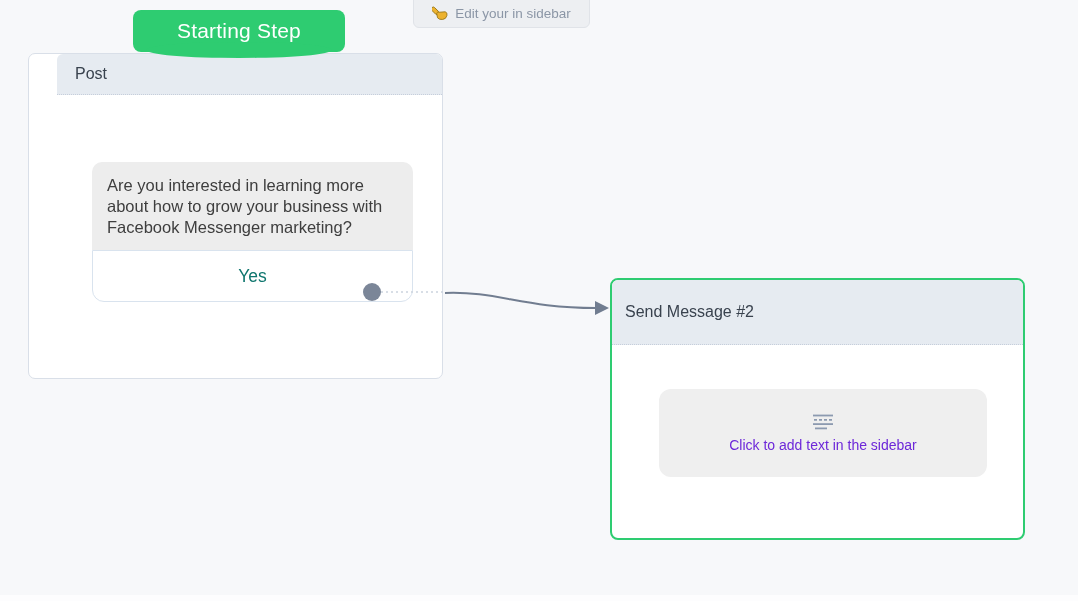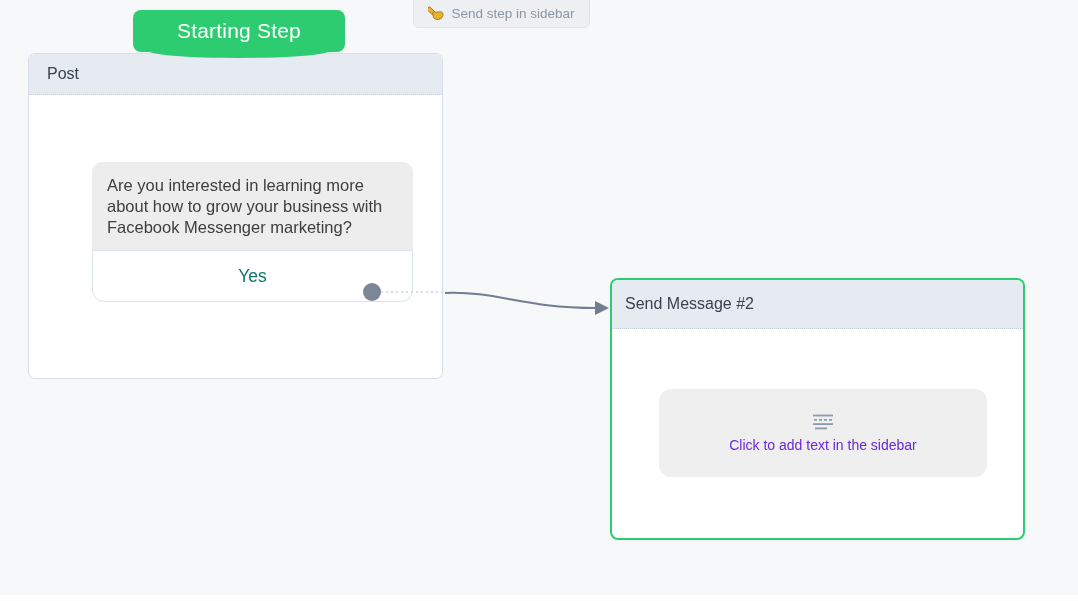--- a/index.html
+++ b/index.html
@@ -34,24 +34,24 @@
   
   .card {
     position:absolute; background:#ffffff; box-sizing:border-box;
     border:1px solid #d9dfe8; border-radius:7px; z-index:2;
   }
   .card-header {
     height:40px; background:#e6ebf1; border-bottom:1px dotted #c6cedb;
     border-radius:6px 6px 0 0; display:flex; align-items:center;
     padding:0 18px; font-size:16px; color:#39424e;
   }
-  .post-card  { left:28px;  top:53px;  width:415px; height:326px; }
+  .post-card  { left:28px;  top:53px;  width:415px; height:326px;padding-left:28px; }
   .send-card  { left:610px; top:278px; width:415px; height:262px;
                 border:2px solid #2ecc71; border-radius:8px; }
-  .send-card .card-header { padding:4px 13px; border-radius:6px 6px 0 0;text-align:center; }
+  .send-card .card-header { padding:12px 13px; border-radius:6px 6px 0 0;text-align:center; }
 
   
   .bubble { position:absolute; left:47px; top:108px; width:321px;margin-left:16px; }
   .bubble-text {
     background:#ededed; border-radius:10px 10px 0 0;
     padding:13px 15px 12px 15px; font-size:16.5px; line-height:21px; color:#3e3e3e;
   }
   .bubble-btn {
     position:relative; background:#ffffff; border:1px solid #d9e3ee;
     border-radius:0 0 12px 12px; height:52px; box-sizing:border-box;
@@ -81,21 +81,21 @@
     <span>Starting Step</span>
   </div>
 
   <div class="tooltip">
     <svg width="17" height="17" viewBox="0 0 20 20">
       <g fill="#ecb22e" stroke="#9c7a1c" stroke-width="1.1" stroke-linejoin="round">
         <rect x="1.5" y="1.5" width="4.6" height="11" rx="2.3" transform="rotate(-45 3.8 7)"></rect>
         <path d="M5.5 9.5 Q6.5 7.5 9 8.5 L15.5 8 Q18.5 9 17.5 12.5 Q16.5 16.5 12.5 17 Q8.5 17.5 6.5 15 Z"></path>
       </g>
     </svg>
-    <span>Send step in sidebar</span>
+    <span>Edit your in sidebar</span>
   </div>
 
   <div class="card post-card">
     <div class="card-header">
       <span>Post</span>
     </div>
     <div class="bubble">
       <div class="bubble-text">Are you interested in learning more about how to grow your business with Facebook Messenger marketing?</div>
       <div class="bubble-btn">
         <span>Yes</span>

